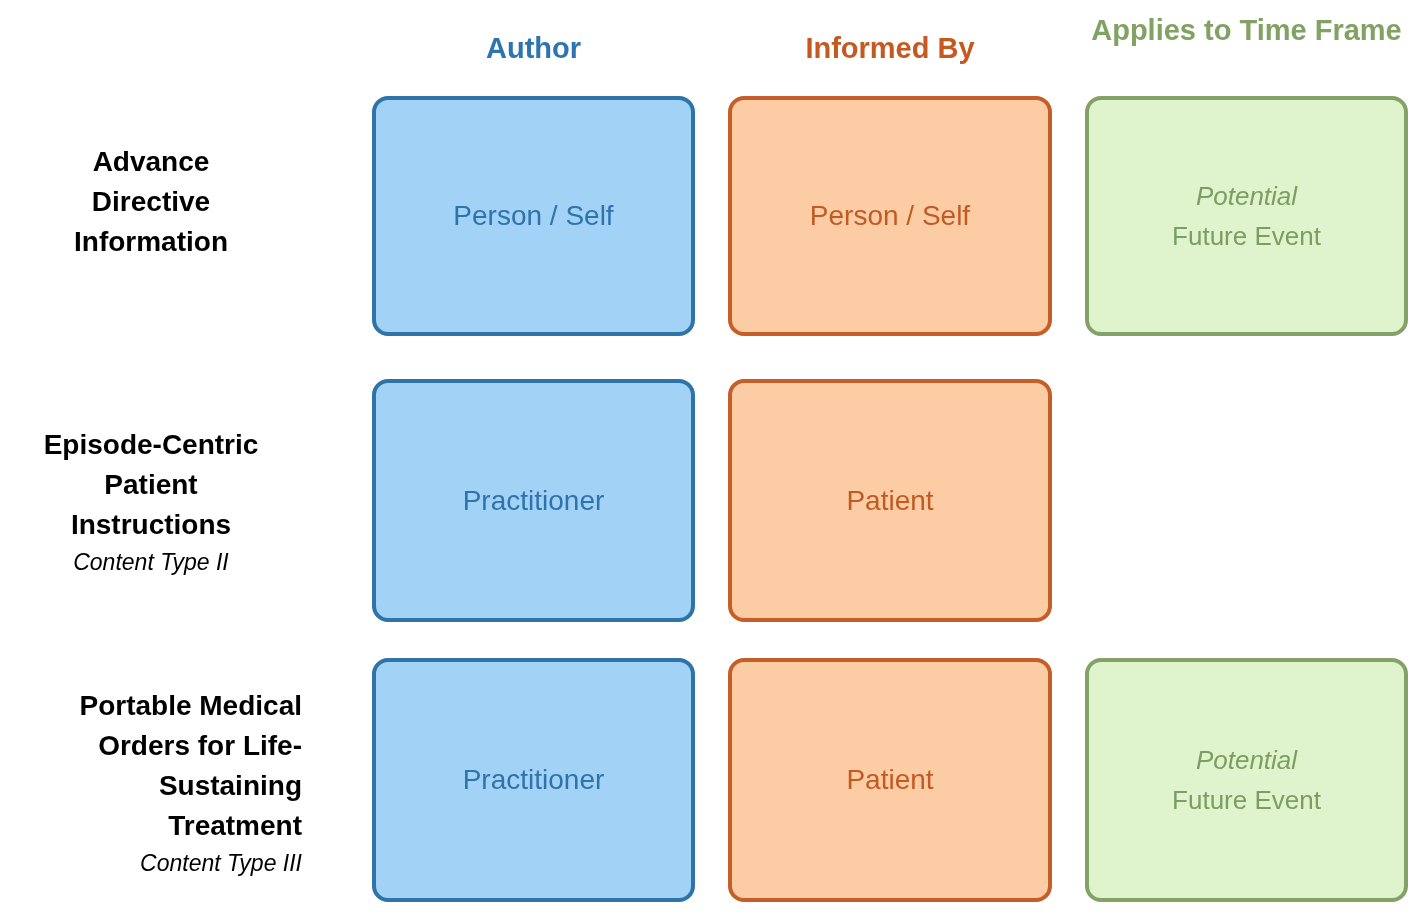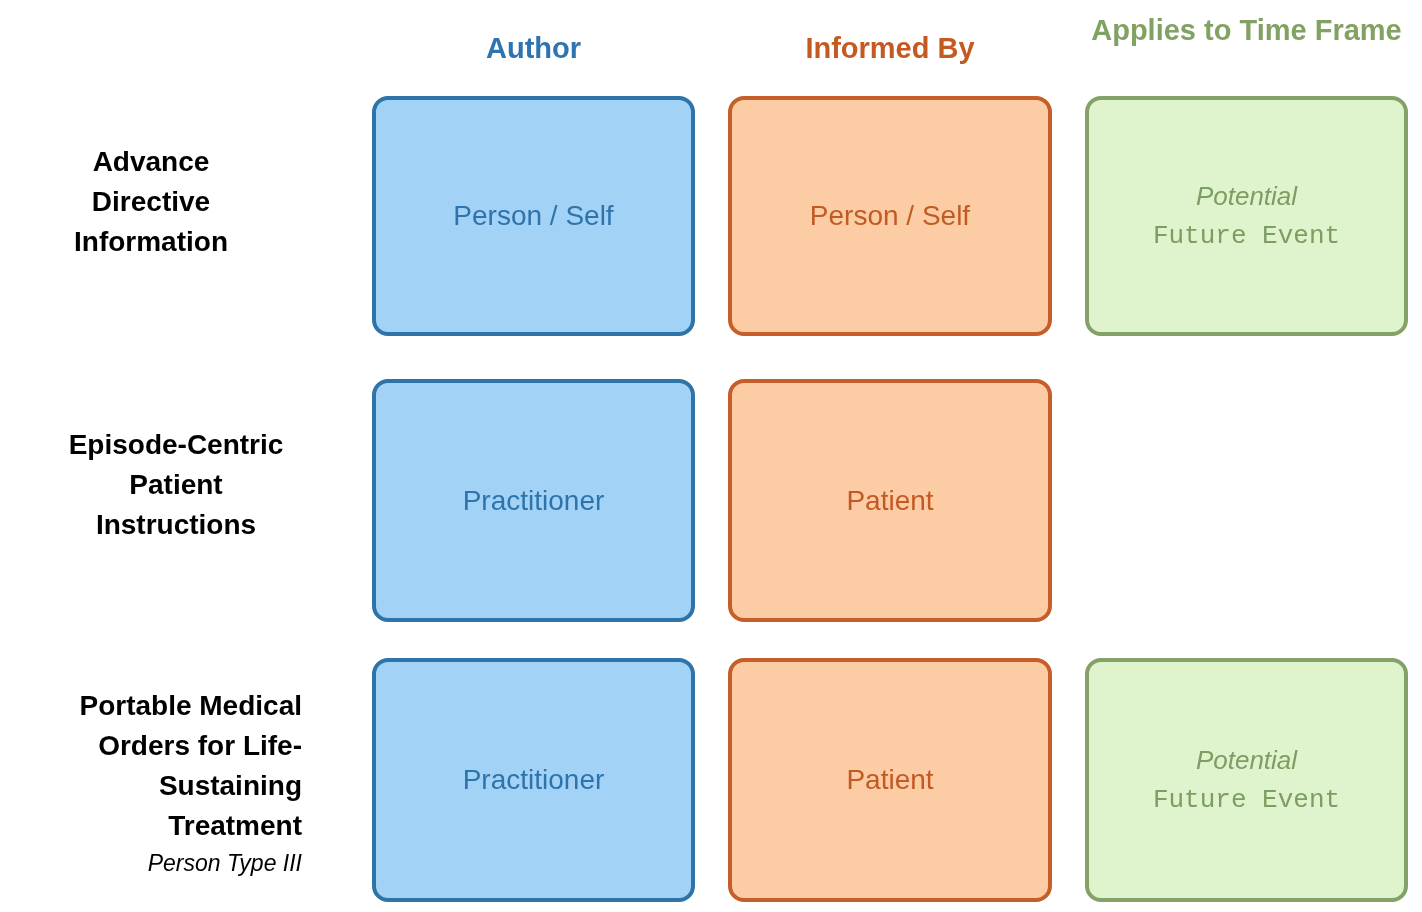--- a/index.html
+++ b/index.html
@@ -41,21 +41,21 @@
     font-size: 28px;
     line-height: 40px;
     white-space: pre-line;
   }
   .row-label .row-subtitle {
     font-style: italic;
     font-size: 23px;
     line-height: 34px;
   }
   .row-label.r1 { top: 142px; }
-  .row-label.r2 { top: 425px; margin-left: 25px; }
+  .row-label.r2 { top: 425px; }
   .row-label.r3 { top: 686px; text-align: right; }
 
   
   .cell {
     position: absolute;
     box-sizing: border-box;
     border-radius: 16px;
     border: 4px solid;
     display: flex;
     align-items: center;
@@ -90,21 +90,20 @@
     line-height: 40px;
   }
   .cell.green .tf-italic {
     display: block;
     font-style: italic;
     white-space: pre-line;
   }
   .cell.green .tf-regular {
     display: block;
     white-space: pre-line;
-    font-family: Liberation Mono, monospace;
   }
 </style>
 </head>
 <body>
 
 <div class="canvas">
 
   <div class="col-header informed-by">Informed By</div>
   <div class="col-header author">Author</div>
   <div class="col-header time-frame">Applies to Time Frame</div>
@@ -124,34 +123,35 @@
     <span>
       <span class="tf-italic">Potential</span>
       <span class="tf-regular">Future Event</span>
     </span>
   </div>
 
   <div class="row-label r2">
     <div class="row-title">Episode-Centric
 Patient
 Instructions</div>
+    <div class="row-subtitle">Content Type II</div>
   </div>
   <div class="cell blue c1 r2">
     <span>Practitioner</span>
   </div>
   <div class="cell orange c2 r2">
     <span>Patient</span>
   </div>
 
   <div class="row-label r3">
     <div class="row-title">Portable Medical
 Orders for Life-
 Sustaining
 Treatment</div>
-    <div class="row-subtitle">Person Type III</div>
+    <div class="row-subtitle">Content Type III</div>
   </div>
   <div class="cell blue c1 r3">
     <span>Practitioner</span>
   </div>
   <div class="cell orange c2 r3">
     <span>Patient</span>
   </div>
   <div class="cell green c3 r3">
     <span>
       <span class="tf-italic">Potential</span>

